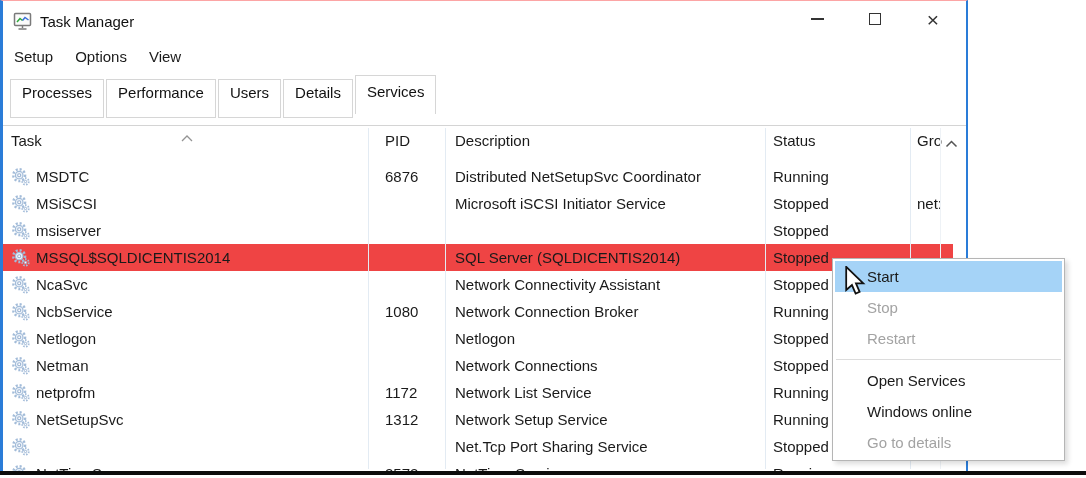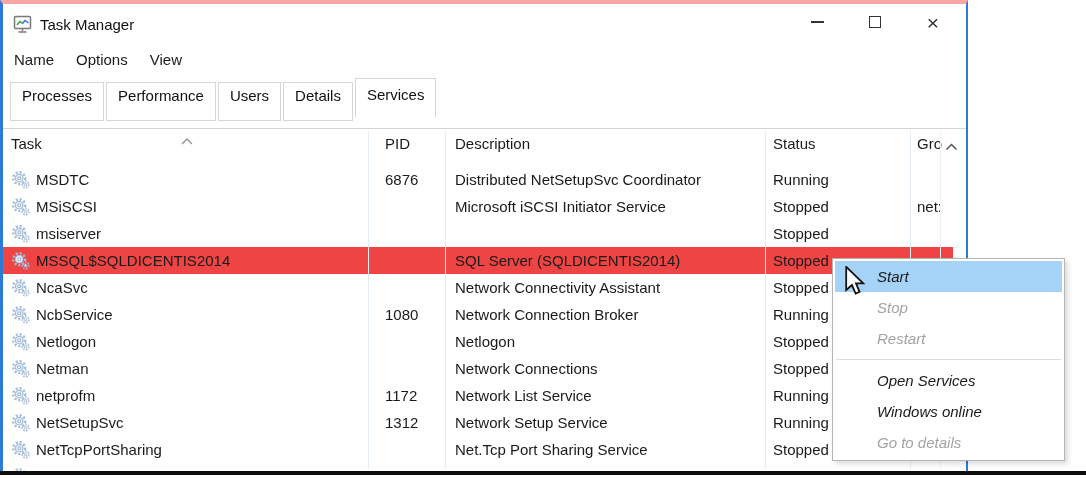--- a/index.html
+++ b/index.html
@@ -7,21 +7,21 @@
     width:1086px;height:478px;position:relative;overflow:hidden;
     background:#ffffff;
     font-family:"Liberation Sans", sans-serif;
     -webkit-font-smoothing:antialiased;
     color:#1a1a1a;
   }
   
   .window{
     position:absolute;left:0;top:0;width:968px;height:472px;
     box-sizing:border-box;background:#fff;
-    border-top:4px solid #fca5a5;
+    border-top:1px solid #fca5a5;
     border-left:3px solid #2a7cd8;
     border-right:2px solid #2a7cd8;
   }
   .titlebar{position:absolute;top:0;left:0;right:0;height:44px;background:#fff;}
   .app-icon{position:absolute;left:10px;top:11px;width:20px;height:19px;}
   .title-text{position:absolute;left:37px;top:12px;font-size:15px;color:#111;}
   .win-controls{position:absolute;right:4px;top:0;display:flex;}
   .win-btn{width:58px;height:36px;display:flex;align-items:center;justify-content:center;color:#222;cursor:default;}
   .min-glyph{display:block;width:13px;height:0;border-top:2px solid #333;}
   .max-glyph{display:block;width:12px;height:12px;border:1.6px solid #333;box-sizing:border-box;}
@@ -61,21 +61,21 @@
   .c-status{left:770px;}
   .c-group{left:914px;width:36px;overflow:hidden;}
   
   .bottom-line{position:absolute;left:0;top:471px;width:1086px;height:4px;background:#0c0c0c;z-index:6;}
   
   .ctx{
     position:absolute;left:832px;top:258px;width:233px;box-sizing:border-box;
     background:#fff;border:1px solid #b5b5b5;padding:2px;
     box-shadow:3px 3px 5px rgba(0,0,0,0.14);z-index:10;
   }
-  .ctx-item{height:31px;line-height:31px;padding-left:42px;font-size:15px;color:#1a1a1a;white-space:nowrap;font-style:italic;}
+  .ctx-item{height:31px;line-height:31px;padding-left:32px;font-size:15px;color:#1a1a1a;white-space:nowrap;}
   .ctx-item.hover{background:#a5d3f7;}
   .ctx-item.disabled{color:#a3a3a3;}
   .ctx-sep{height:1px;background:#dcdcdc;margin:5px 1px;}
   
   .cursor{position:absolute;left:843px;top:266px;z-index:12;pointer-events:none;}
 </style>
 </head>
 <body>
 
 <div class="window">
@@ -97,21 +97,21 @@
         </div>
       <div class="win-btn">
           <span class="max-glyph"></span>
         </div>
       <div class="win-btn">
           <span class="close-glyph">×</span>
         </div>
     </div>
   </div>
 
-  <div class="menubar"><span class="menu-item">Name</span><span class="menu-item">Options</span><span class="menu-item">View</span></div>
+  <div class="menubar"><span class="menu-item">Setup</span><span class="menu-item">Options</span><span class="menu-item">View</span></div>
 
   <div class="tabstrip"><div class="tab">Processes</div><div class="tab">Performance</div><div class="tab">Users</div><div class="tab">Details</div><div class="tab active">Services</div></div>
 
   <div class="content-top-line"></div>
 
   <span class="col-header h-name">Task</span>
   <span class="col-header h-pid">PID</span>
   <span class="col-header h-desc">Description</span>
   <span class="col-header h-status">Status</span>
   <span class="col-header h-group">Gro</span>
@@ -274,21 +274,20 @@
         <span class="c c-group"></span>
       </div>
       <div class="srow">
         <span class="gear"><svg width="18" height="18" viewBox="0 0 20 20">
             <circle cx="8" cy="8" r="6.6" fill="none" stroke="#a3bcd9" stroke-width="2.6" stroke-dasharray="2.3 2.1"></circle>
             <circle cx="8" cy="8" r="4.2" fill="#edf3fa" stroke="#a3bcd9" stroke-width="1.4"></circle>
             <circle cx="8" cy="8" r="1.7" fill="#ffffff" stroke="#9ab3d2" stroke-width="1.2"></circle>
             <circle cx="15" cy="15" r="3.6" fill="none" stroke="#a3bcd9" stroke-width="2" stroke-dasharray="1.7 1.5"></circle>
             <circle cx="15" cy="15" r="1.3" fill="#ffffff" stroke="#9ab3d2" stroke-width="1.1"></circle>
           </svg></span>
-        <span class="c c-name">NetTcpPortSharing</span>
         <span class="c c-pid"></span>
         <span class="c c-desc">Net.Tcp Port Sharing Service</span>
         <span class="c c-status">Stopped</span>
         <span class="c c-group"></span>
       </div>
       <div class="srow">
         <span class="gear"><svg width="18" height="18" viewBox="0 0 20 20">
             <circle cx="8" cy="8" r="6.6" fill="none" stroke="#a3bcd9" stroke-width="2.6" stroke-dasharray="2.3 2.1"></circle>
             <circle cx="8" cy="8" r="4.2" fill="#edf3fa" stroke="#a3bcd9" stroke-width="1.4"></circle>
             <circle cx="8" cy="8" r="1.7" fill="#ffffff" stroke="#9ab3d2" stroke-width="1.2"></circle>

